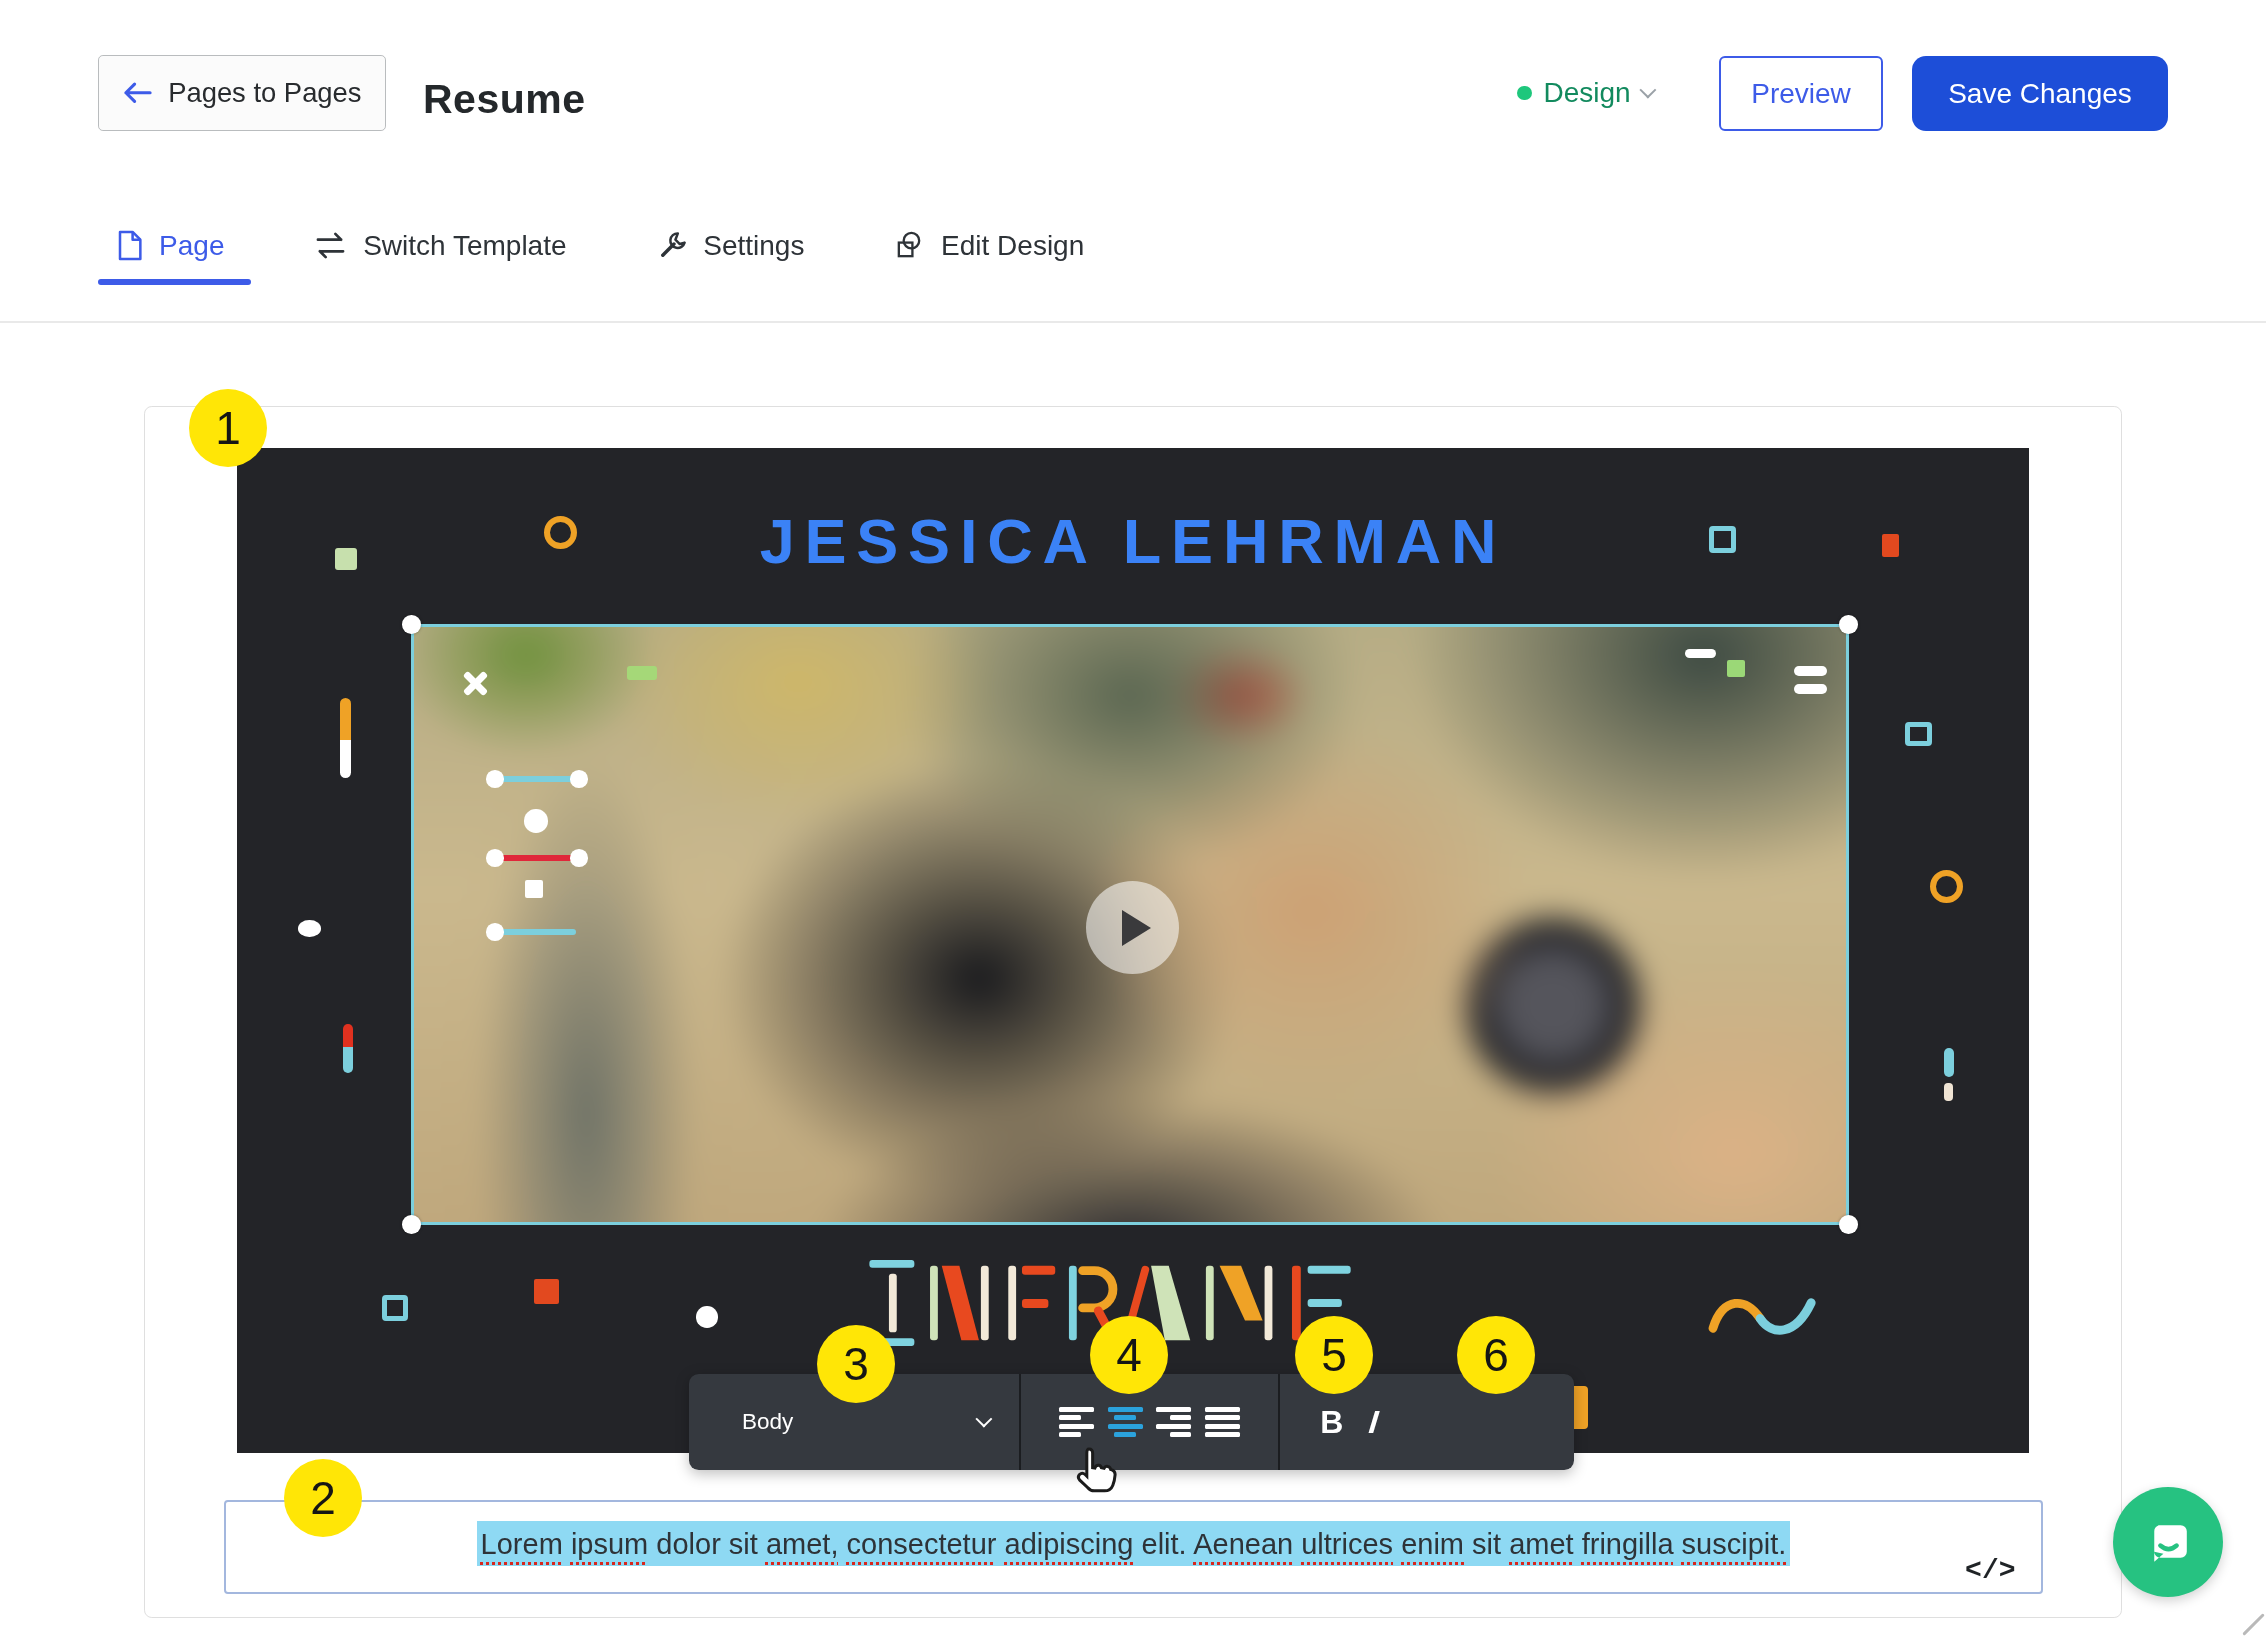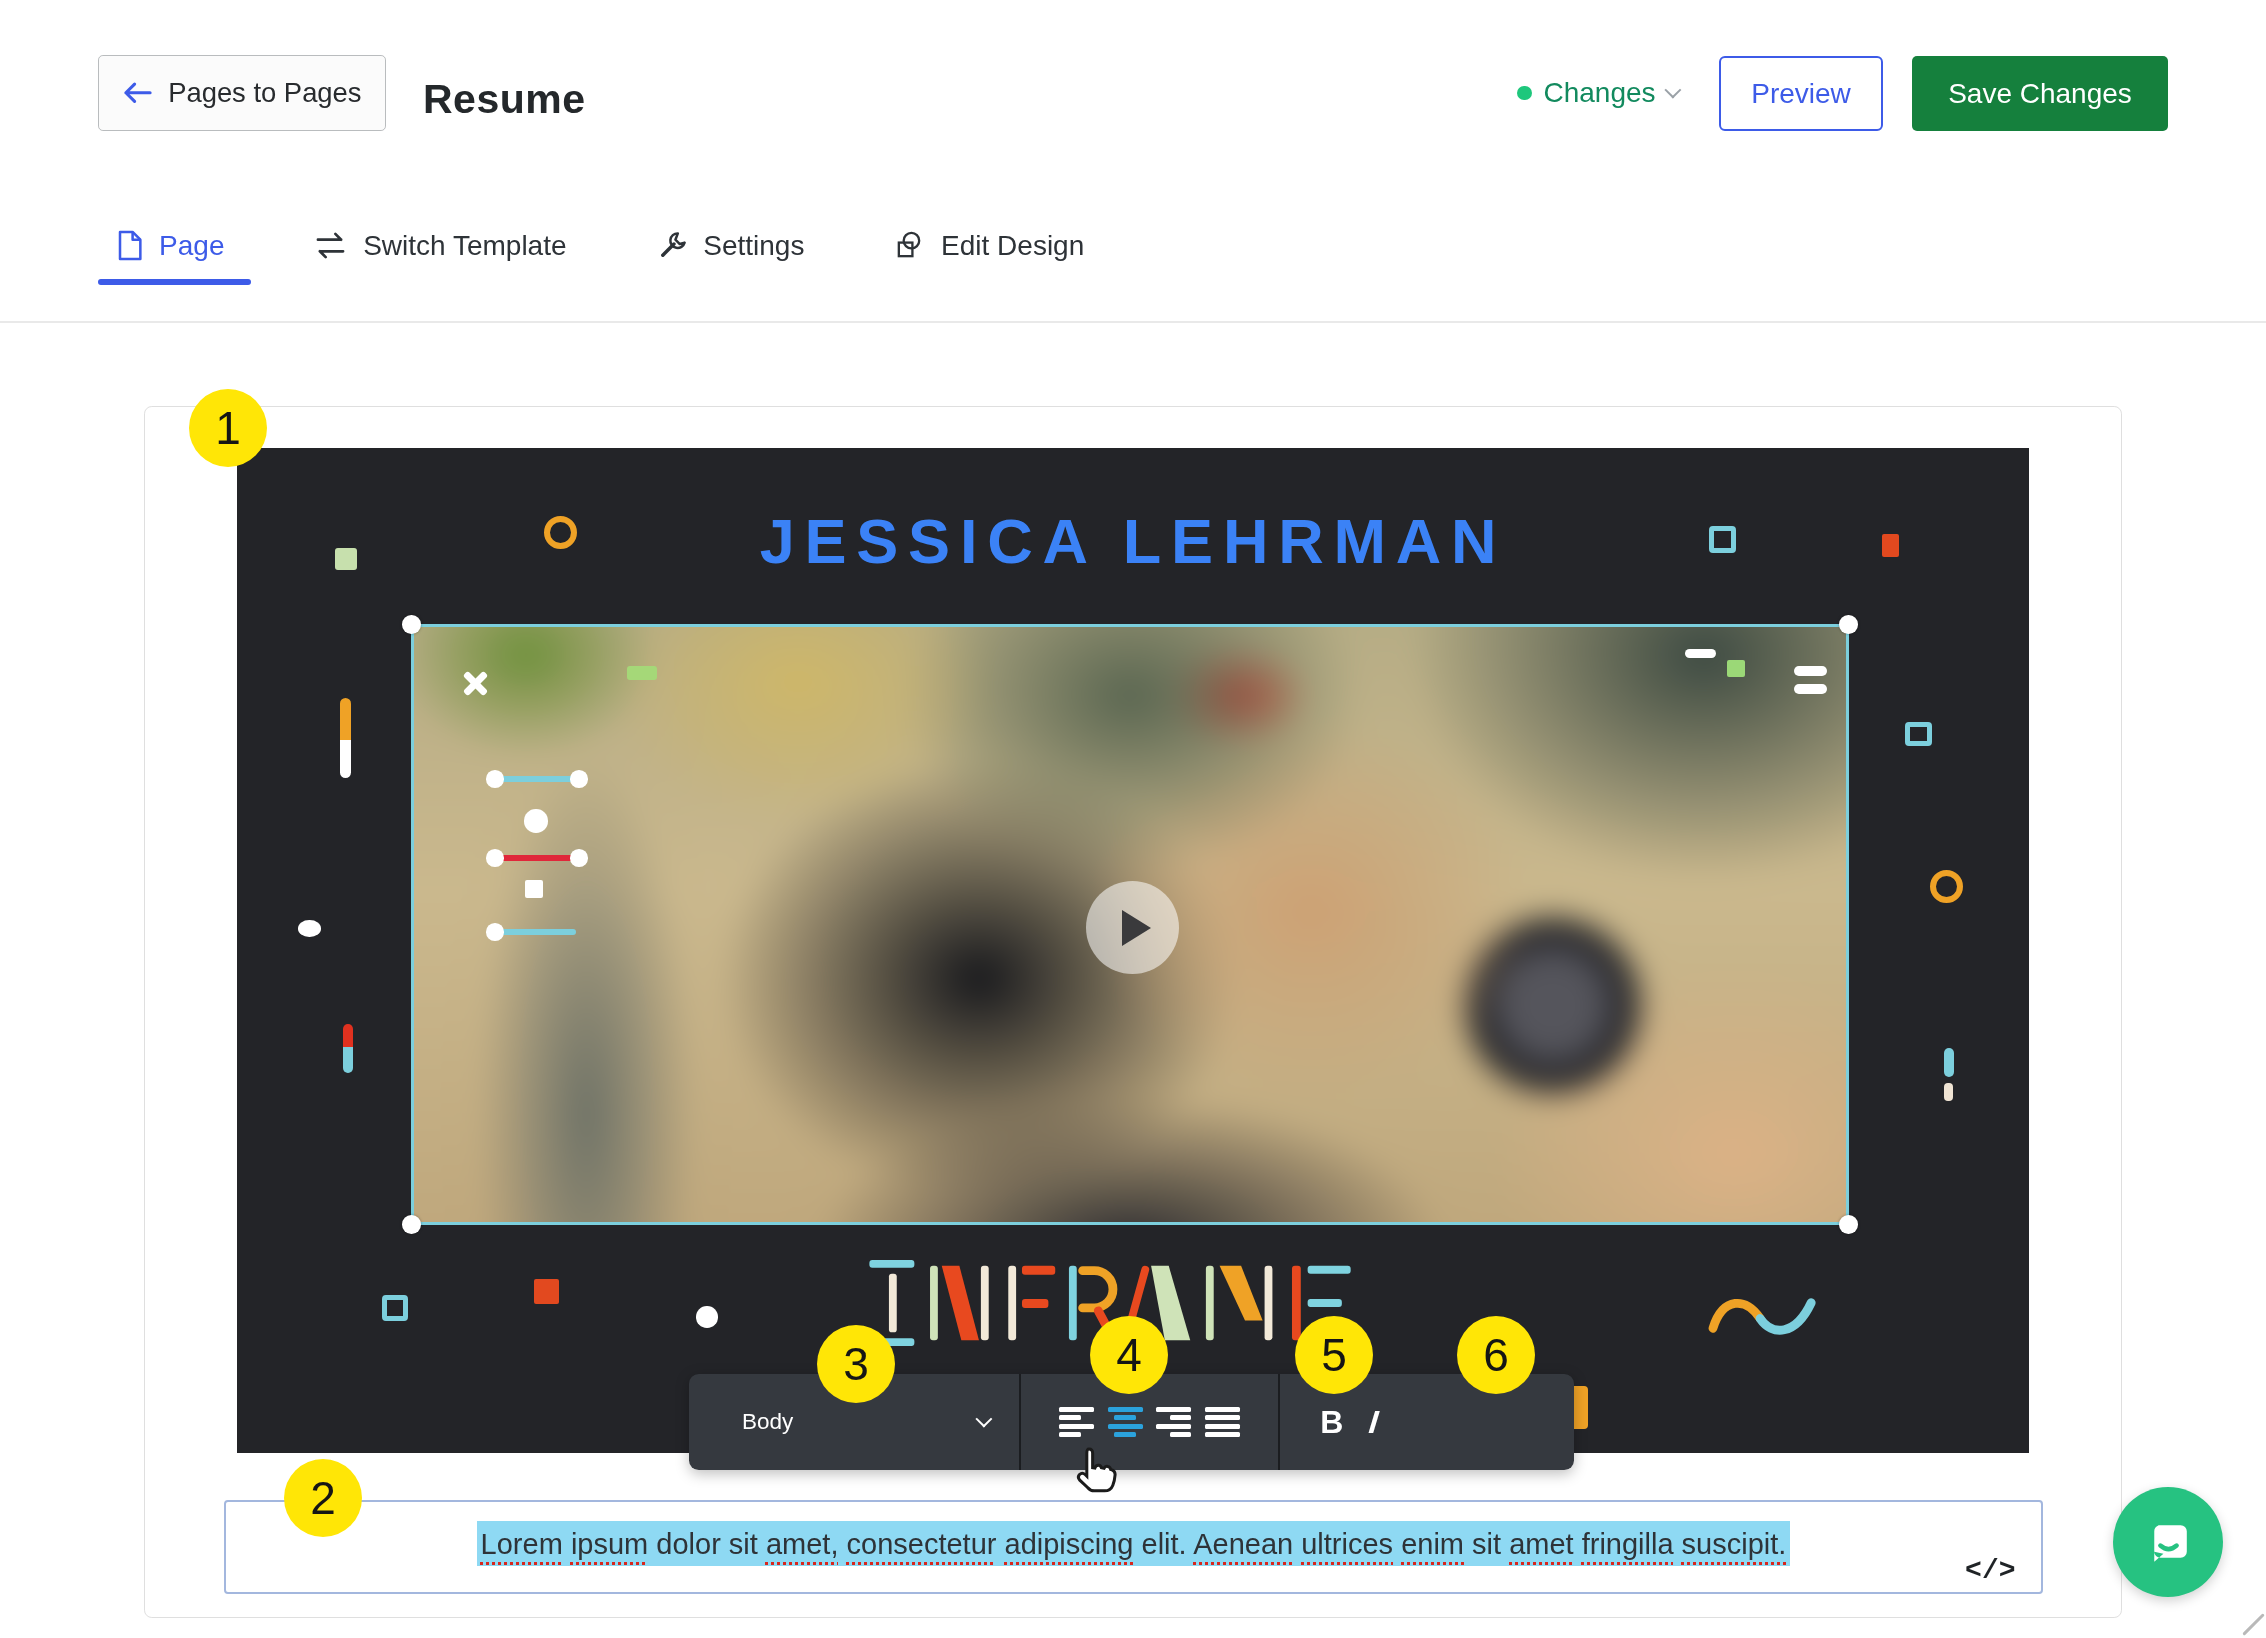--- a/index.html
+++ b/index.html
@@ -14,22 +14,22 @@
   .page-title { left:423px; top:61px; height:76px; display:flex; align-items:center;
     font-size:41px; font-weight:600; letter-spacing:0.5px; }
   .status { left:1517px; top:55px; height:76px; display:flex; align-items:center; gap:11.8px; cursor:pointer; }
   .status .dot { width:14.7px; height:14.7px; border-radius:50%; background:#1ec77c; }
   .status .lbl { font-size:28px; color:#128a5e; }
   .chev { width:11.8px; height:11.8px; border-right:2.9px solid #9aa1a7; border-bottom:2.9px solid #9aa1a7;
     transform:rotate(45deg); margin-top:-5.9px; }
   .preview-btn { left:1719px; top:56px; width:164px; height:75px; background:#fff;
     border:2px solid #3d5be8; border-radius:5.9px; color:#3d5be8; font-size:28px;
     display:flex; align-items:center; justify-content:center; cursor:pointer; }
-  .save-btn { left:1912px; top:56px; width:256px; height:75px; background:#15803d;
-    border:none; border-radius:5px; color:#fff; font-size:28px;
+  .save-btn { left:1912px; top:56px; width:256px; height:75px; background:#1d4ed8;
+    border:none; border-radius:14px; color:#fff; font-size:28px;
     display:flex; align-items:center; justify-content:center; cursor:pointer; }
 
   
   .tabs { left:116px; top:222px; display:flex; gap:90px; }
   .tab { display:flex; align-items:center; gap:15.7px; font-size:28px; color:#2e3338; cursor:pointer; height:47px; }
   .tab.active { color:#3d5be8;align-items:center; }
   .tab-underline { left:98px; top:279px; width:153px; height:5.9px; background:#3d5be8; border-radius:2.9px; }
   .tabs-divider { left:0; top:321px; width:2266px; height:2px; background:#e9e9e9; }
 
   
@@ -171,21 +171,21 @@
   <svg width="31" height="25.5" viewBox="0 0 32 26">
     <path d="M13 4 L4 13 L13 22 M4 13 H29" stroke="#3d5be8" stroke-width="3.2" fill="none" stroke-linecap="round" stroke-linejoin="round"></path>
   </svg>
   <span>Pages to Pages</span>
 </button>
 
 <div class="abs page-title">Resume</div>
 
 <div class="abs status">
   <span class="dot"></span>
-  <span class="lbl">Changes</span>
+  <span class="lbl">Design</span>
   <span class="chev"></span>
 </div>
 
 <button class="abs preview-btn">Preview</button>
 <button class="abs save-btn">Save Changes</button>
 
 <div class="abs tabs">
   <div class="tab active">
     <svg width="27.4" height="31" viewBox="0 0 28 32">
       <path d="M4 2 H17 L25 10 V30 H4 Z" fill="none" stroke="#3d5be8" stroke-width="2.6" stroke-linejoin="round"></path>

